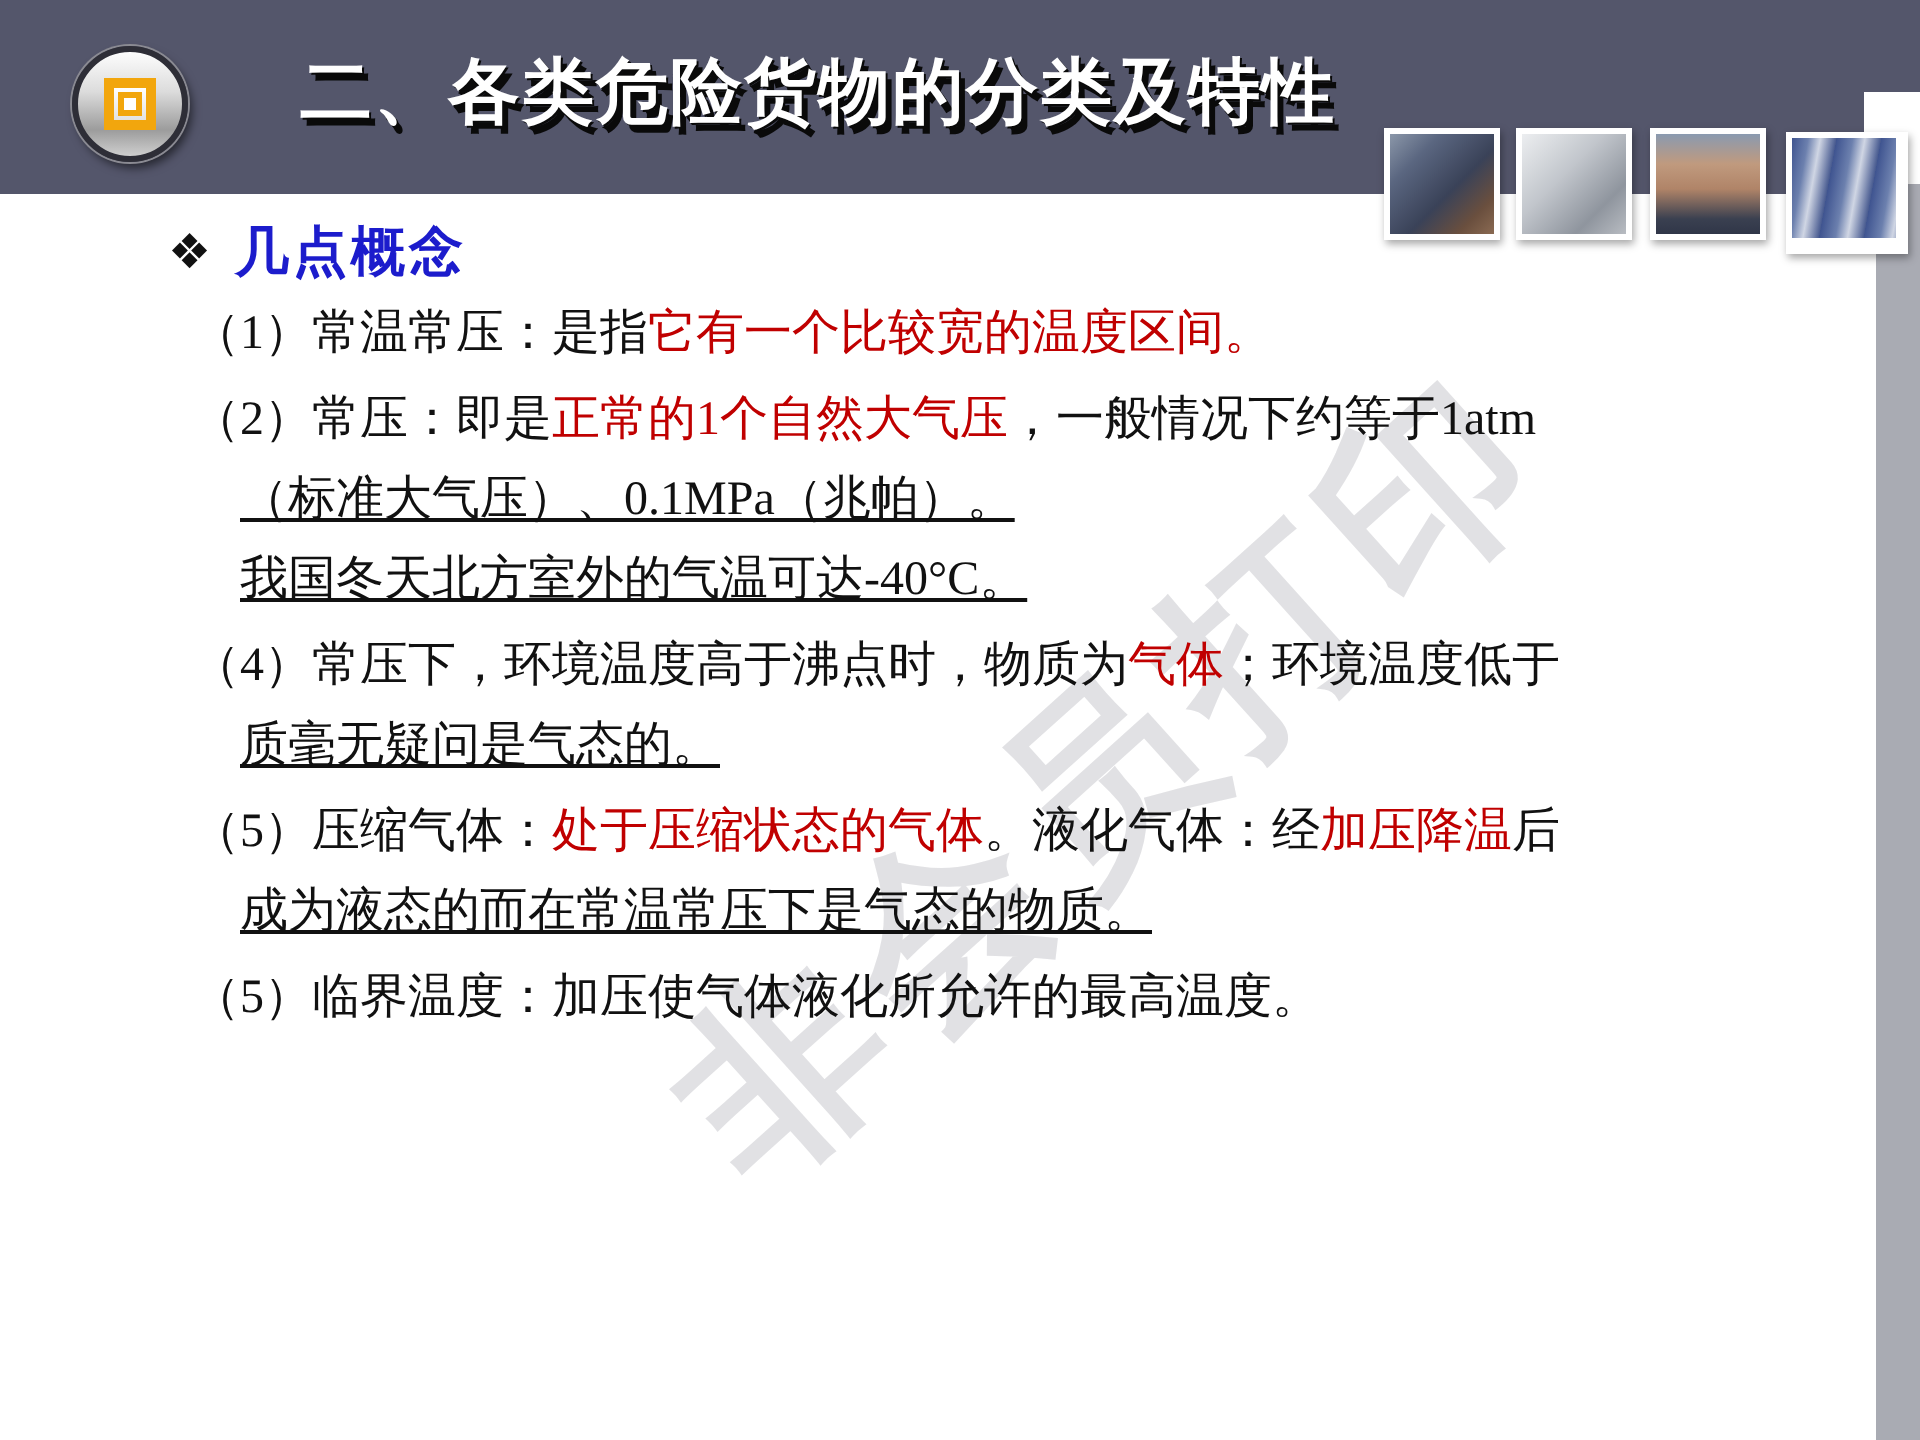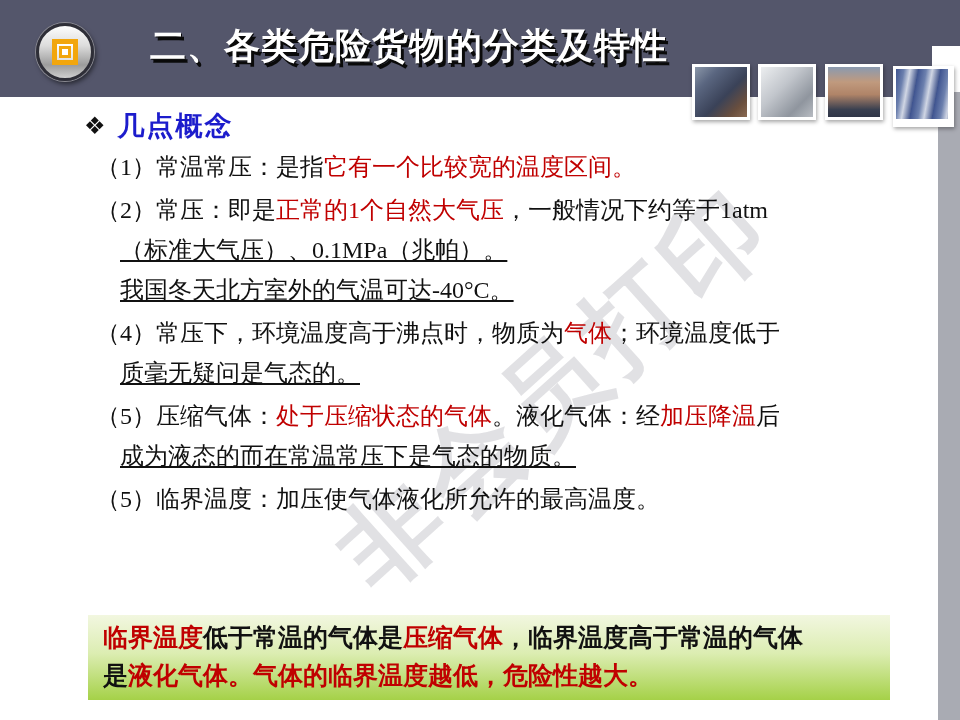--- a/index.html
+++ b/index.html
@@ -138,18 +138,14 @@
       <div class="bline item"><span class="black">（2）常压：即是</span><span class="red">正常的1个自然大气压</span><span class="black">，一般情况下约等于1atm</span></div>
       <div class="bline ind"><span class="black">（标准大气压）、0.1MPa（兆帕）。</span></div>
       <div class="bline ind"><span class="black">我国冬天北方室外的气温可达-40°C。</span></div>
       <div class="bline item"><span class="black">（4）常压下，环境温度高于沸点时，物质为</span><span class="red">气体</span><span class="black">；环境温度低于</span></div>
       <div class="bline ind"><span class="black">质毫无疑问是气态的。</span></div>
       <div class="bline item"><span class="black">（5）压缩气体：</span><span class="red">处于压缩状态的气体</span><span class="black">。液化气体：经</span><span class="red">加压降温</span><span class="black">后</span></div>
       <div class="bline ind"><span class="black">成为液态的而在常温常压下是气态的物质。</span></div>
       <div class="bline item"><span class="black">（5）临界温度：加压使气体液化所允许的最高温度。</span></div>
     </div>
 
-  <div id="highlight-box">
-      <div class="gline"><span class="red">临界温度</span><span class="black">低于常温的气体是</span><span class="red">压缩气体</span><span class="black">，临界温度高于常温的气体</span></div>
-      <div class="gline"><span class="black">是</span><span class="red">液化气体。气体的临界温度越低，危险性越大。</span></div>
-    </div>
 
 </div>
 
 </body></html>

